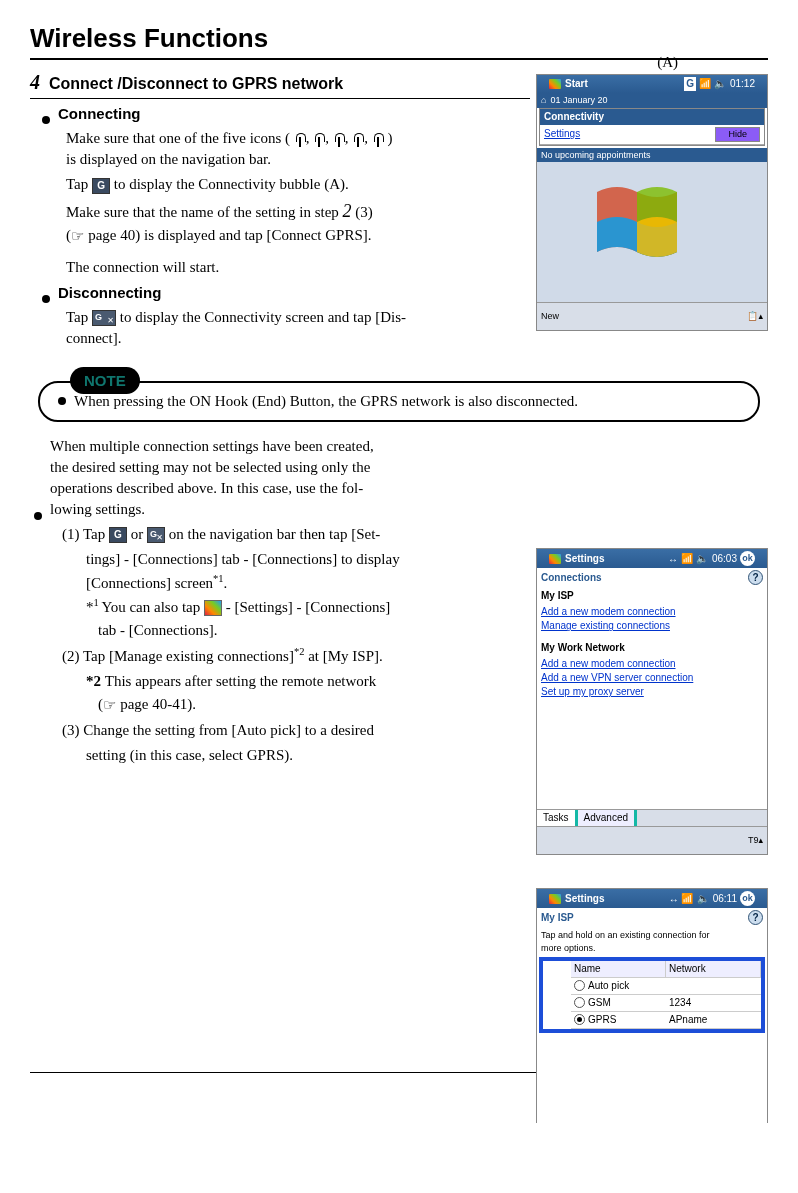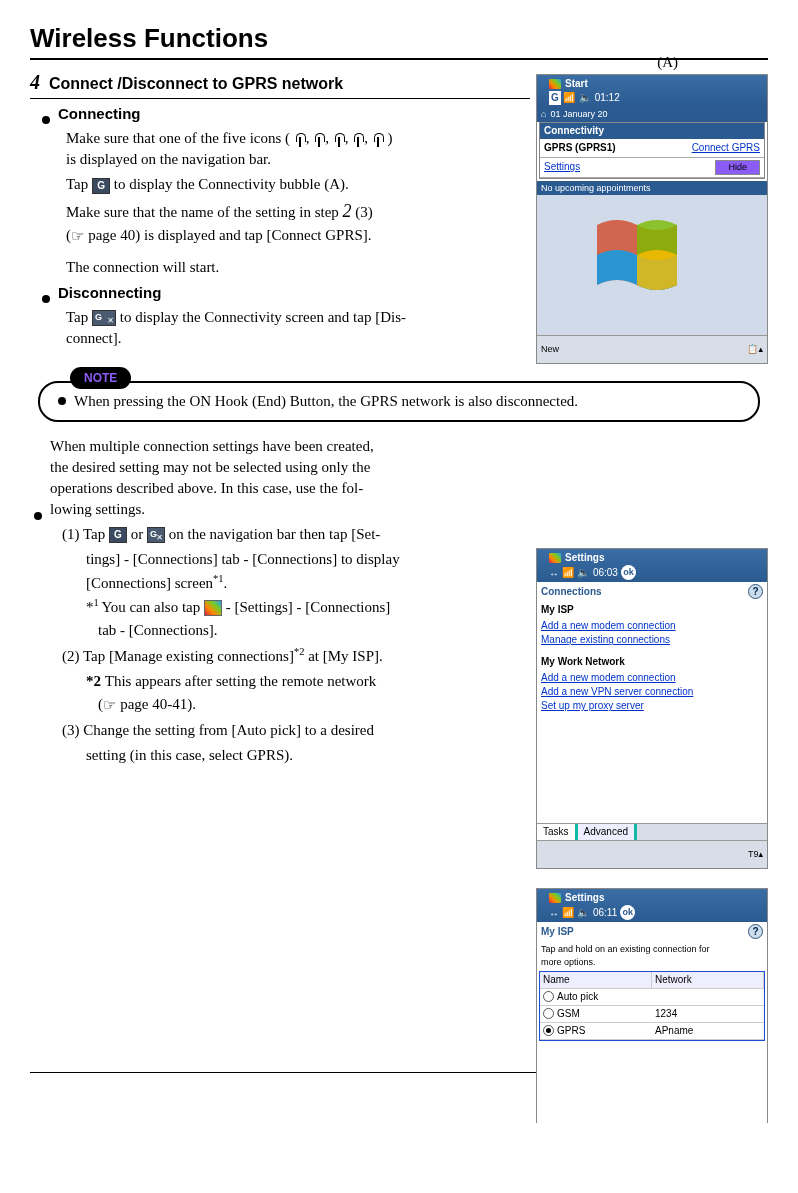--- a/index.html
+++ b/index.html
@@ -122,46 +122,46 @@
     border-radius: 20px;
     padding: 8px 14px 8px 14px;
     margin: 18px 8px 14px 8px;
     position: relative;
   }
   .note-label {
     position: absolute;
     top: -16px;
     left: 30px;
     background: #000;
-    color: #8b5cf6;
+    color: #0f766e;
     font-family: Arial, sans-serif;
     font-weight: bold;
-    font-size: 12px;
+    font-size: 15px;
     padding: 3px 14px;
     border-radius: 14px;
   }
   .note-line {
     display: flex;
     align-items: flex-start;
   }
   .note-line .bullet { margin-left: 4px; }
   .screenshot {
     position: absolute;
     border: 1px solid #888;
     background: #e0e8f0;
     font-family: Tahoma, Arial, sans-serif;
     font-size: 10px;
   }
   .shot-header {
     background: linear-gradient(#3a6ea5,#2a5a90);
     color: #fff;
     padding: 2px 12px;
     display: flex;
+    align-items: center;
     justify-content: space-between;
-    flex-direction: column;
   }
   .shot-header .left { display:flex; align-items:center; gap:4px;}
   .shot-header .right { display:flex; align-items:center; gap:3px;}
   .flag { width:12px;height:10px;background:linear-gradient(45deg,#d24,#f80,#7c2,#29f);border-radius:1px;}
   .shot-body { background:#fff; }
   .conn-header { background:#2a5a90;color:#fff;padding:1px 4px;font-weight:bold;}
   .conn-row { display:flex;justify-content:space-between;padding:2px 4px;border-bottom:1px solid #aaa;align-items:center;}
   .hide-btn{border:1px solid #888;background:#8b5cf6;padding:0 12px;font-size:9px;}
   .link { color:#0033cc; text-decoration:underline; }
   .blue-bar{background:#2a5a90;color:#fff;padding:1px 4px;font-size:9px;}
@@ -173,21 +173,21 @@
   .annot {
     position:absolute;
     font-family:"Times New Roman",serif;
     font-size:15px;
   }
   .tabs { display:flex; background:#d8dee8; border-top:1px solid #999;}
   .tab { padding:1px 6px; border-right:3px solid #14b8a6; background:#eef;}
   .tab.active{background:#fff;}
   .section-label{font-weight:bold;padding:2px 4px;}
   .list-row{padding:0px 4px;}
-  .table-like { border:1px solid #1d4ed8;margin:0 2px;}
+  .table-like { border:4px solid #1d4ed8;margin:0 2px;padding-left:28px;}
   .trow{display:flex;border-bottom:1px solid #ccc;}
   .tcell{flex:1;padding:1px 3px;}
   .th{background:#eef;font-weight:normal;border-right:1px solid #ccc;}
   .radio{display:inline-block;width:9px;height:9px;border:1px solid #555;border-radius:50%;margin-right:3px;vertical-align:middle;}
   .radio.sel::after{content:"";display:block;width:5px;height:5px;background:#000;border-radius:50%;margin:2px;}
   .btn{border:1px solid #888;background:#eee;padding:0 6px;font-size:9px;display:inline-block;}
   .page-num { text-align:right; font-size:17px; margin-top:6px;}
   hr.page-sep{border:none;border-top:1px solid #000;margin:4px 0 2px 0;}
   .help-q{display:inline-block;width:13px;height:13px;border:1px solid #357;border-radius:50%;background:#cde;color:#024;font-weight:bold;font-size:10px;text-align:center;line-height:13px;}
   .ok-circle{display:inline-block;width:15px;height:15px;border-radius:50%;background:#fff;color:#2a5a90;font-weight:bold;font-size:9px;text-align:center;line-height:15px;}
@@ -231,24 +231,20 @@
           <span>📶</span> 
           <span>🔈</span> 
           <span>01:12</span>
         </span>
     </div>
     <div class="shot-body">
       <div class="blue-bar" style="display:flex;gap:4px;align-items:center;"><span>⌂</span> 01 January 20</div>
       <div style="border:1px solid #888;margin:0 2px 2px 2px;">
         <div class="conn-header">Connectivity</div>
         <div class="conn-row">
-          <b>GPRS (GPRS1)</b>
-          <span class="link">Connect GPRS</span>
-        </div>
-        <div class="conn-row">
           <span class="link">Settings</span>
           <span class="hide-btn">Hide</span>
         </div>
       </div>
       <div class="blue-bar">No upcoming appointments</div>
       <div class="winlogo-area">
         <svg width="100%" height="100%" viewBox="0 0 230 140">
           <path d="M60 30 q20 -10 40 0 q20 10 40 0 l0 60 q-20 10 -40 0 q-20 -10 -40 0 z" fill="#d24726" opacity="0.8"></path>
           <path d="M100 30 q20 -10 40 0 l0 60 q-20 10 -40 0 z" fill="#7cbb00" opacity="0.8"></path>
           <path d="M60 60 q20 -10 40 0 q20 10 40 0 l0 30 q-20 10 -40 0 q-20 -10 -40 0 z" fill="#00a1f1" opacity="0.8"></path>

